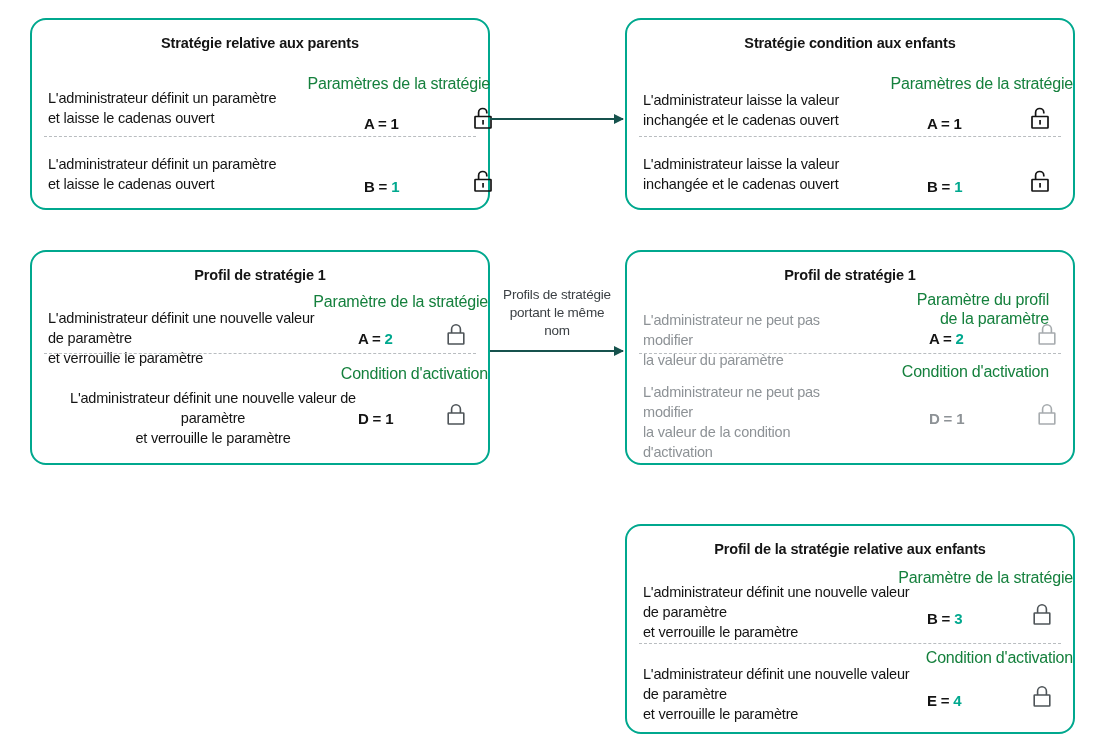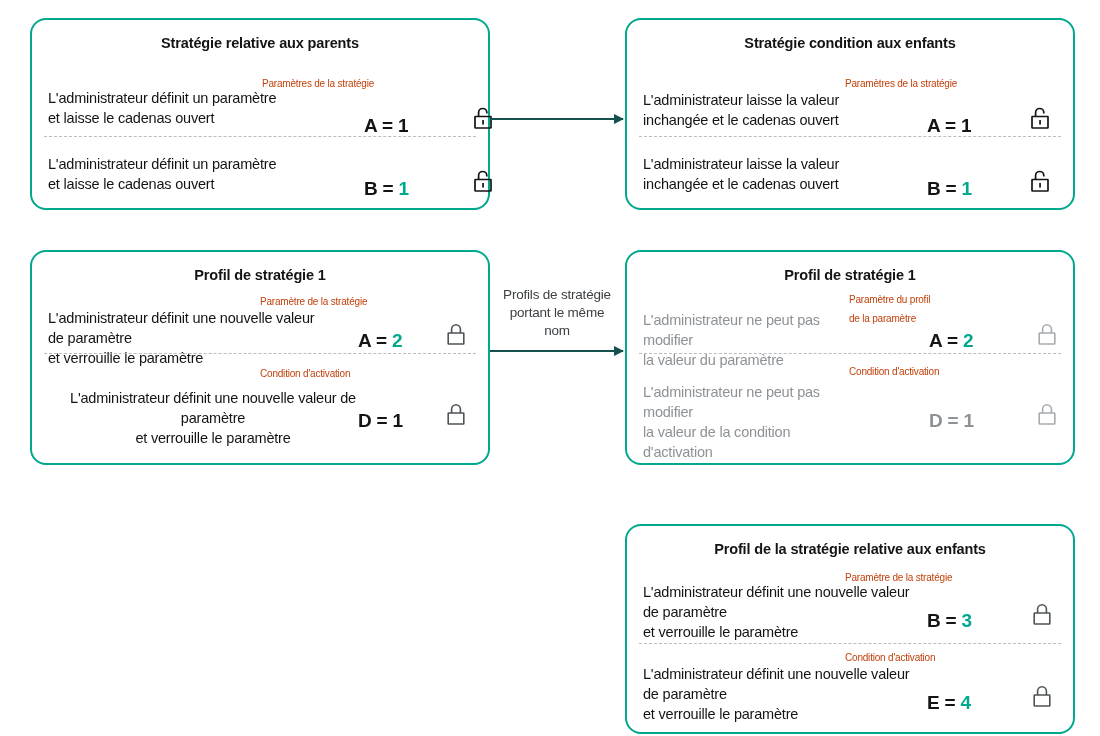--- a/index.html
+++ b/index.html
@@ -54,31 +54,31 @@
     font-size: 14.5px;
     line-height: 20px;
     color: #141414;
     letter-spacing: -0.2px;
     white-space: pre-line;
   }
   .row-desc.muted { color: #8d9296; }
 
   .row-header {
     position: absolute;
-    font-size: 10px;
+    font-size: 16px;
     line-height: 19px;
-    color: #c2410c;
+    color: #15803d;
     letter-spacing: -0.2px;
-    text-align: left;
+    text-align: right;
     white-space: pre-line;
   }
 
   .row-value {
     position: absolute;
-    font-size: 19px;
+    font-size: 15px;
     font-weight: bold;
     color: #141414;
     letter-spacing: -0.2px;
     white-space: nowrap;
   }
   .row-value .accent { color: #00a88e; }
   .row-value.muted, .row-value.muted .accent { color: #8d9296; }
 
   .lock {
     position: absolute;

